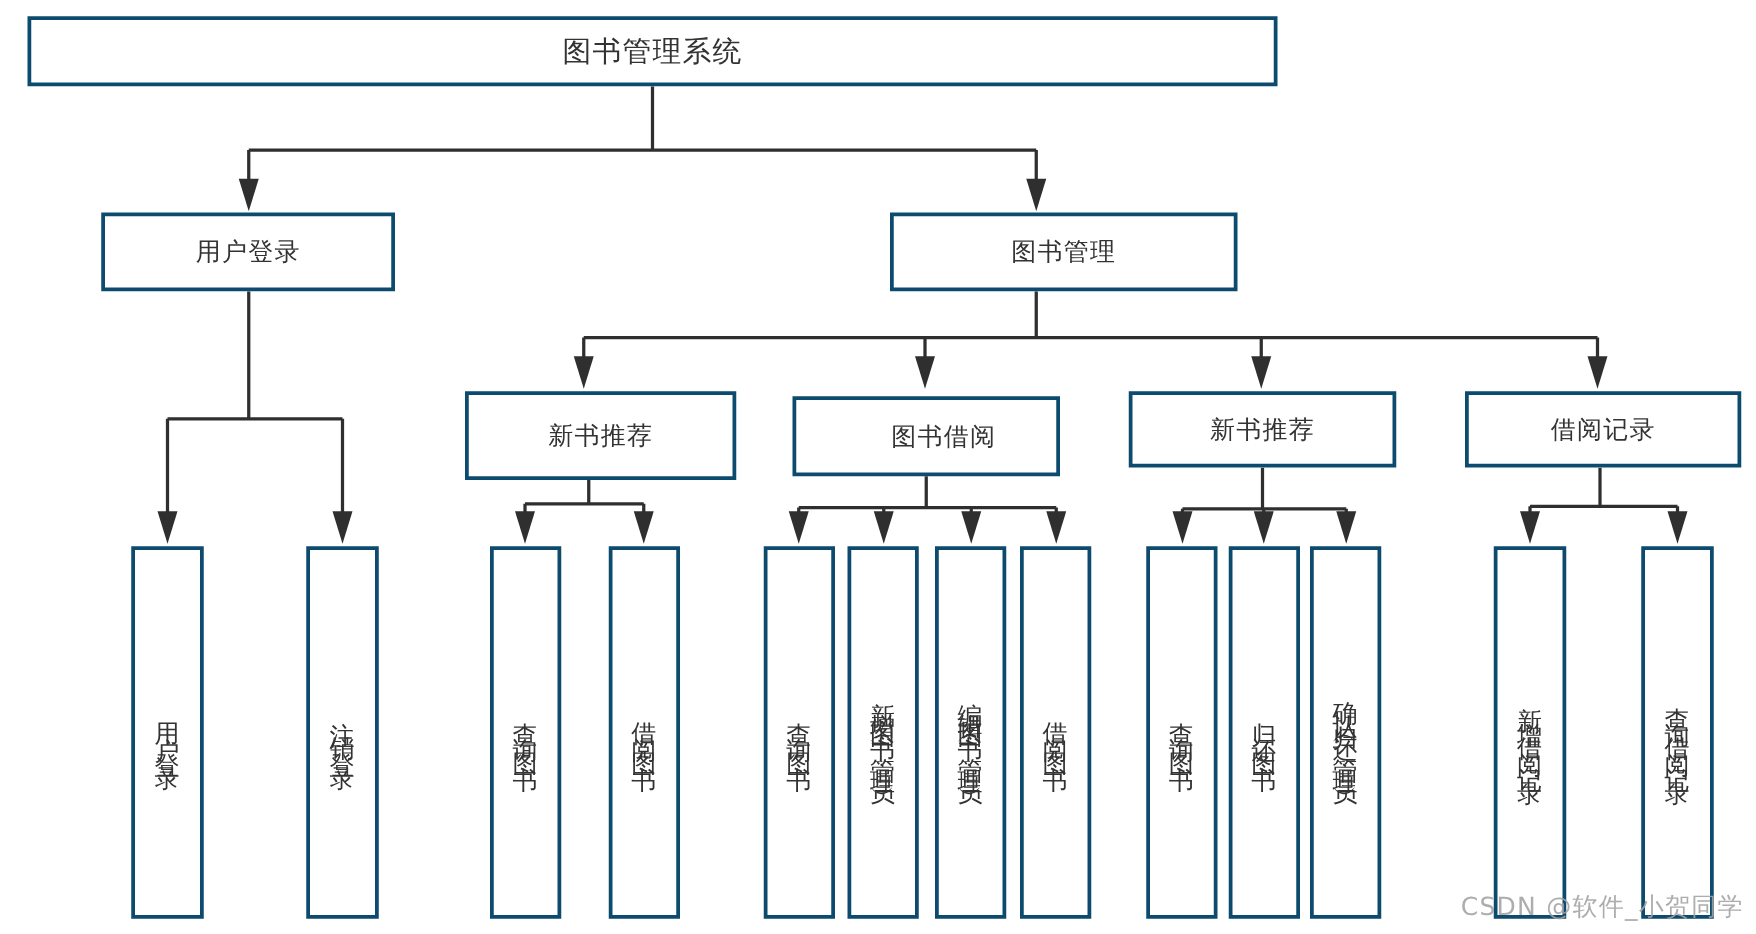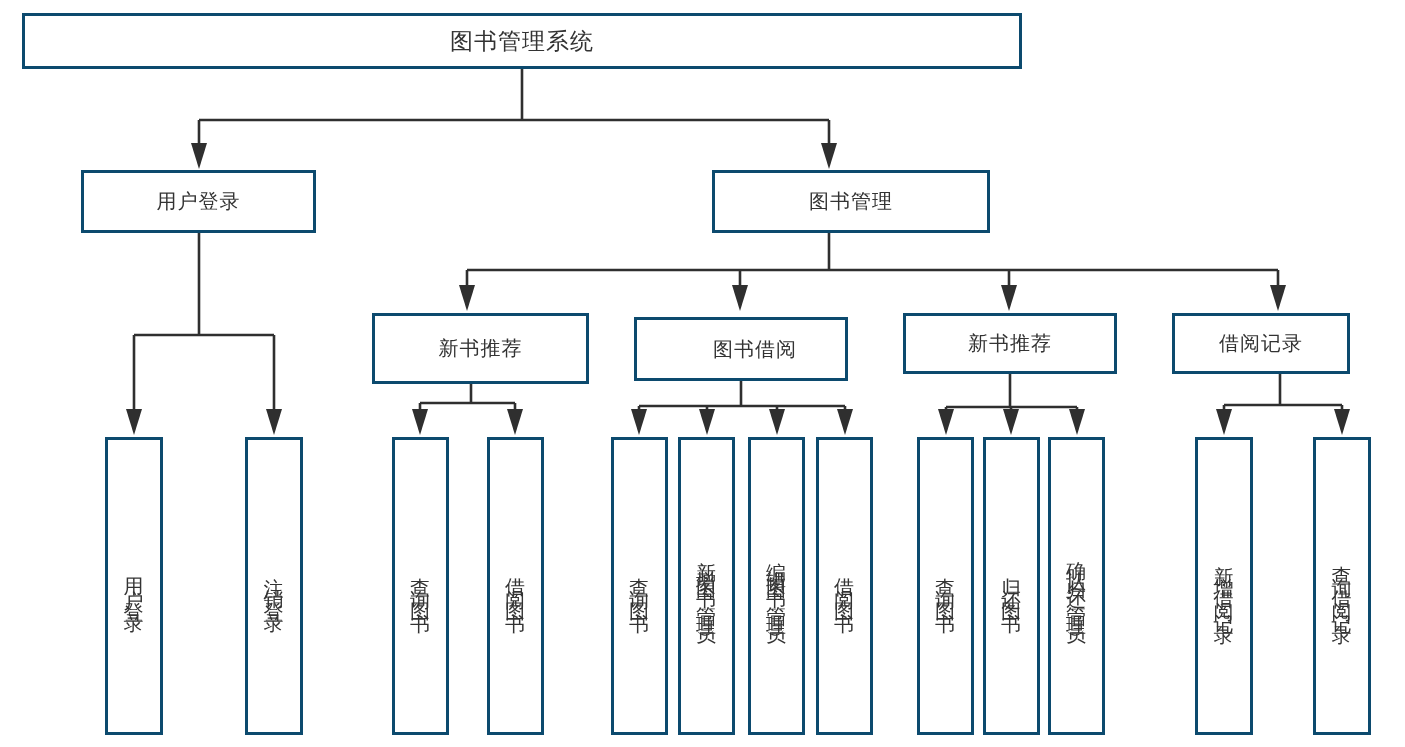--- a/index.html
+++ b/index.html
@@ -32,21 +32,21 @@
     letter-spacing:12px;
     white-space:nowrap;
   }
   .v-node .vtext.long{letter-spacing:9px;}
   #n-root{left:22px;top:13px;width:1000px;height:56px;font-size:23px;}
   #n-login{left:81px;top:170px;width:235px;height:63px;}
   #n-mgmt{left:712px;top:170px;width:278px;height:63px;}
   #n-newbook{left:372px;top:313px;width:217px;height:71px;align-items:center;}
   #n-borrow{left:634px;top:317px;width:214px;height:64px;padding-left:28px;}
   #n-current{left:903px;top:313px;width:214px;height:61px;}
-  #n-records{left:1172px;top:313px;width:178px;height:61px;}
+  #n-records{left:1172px;top:313px;width:221px;height:61px;}
   #v-login{left:105px;}
   #v-logout{left:245px;}
   #v-nb-query{left:392px;width:57px;}
   #v-nb-borrow{left:487px;width:57px;}
   #v-bb-query{left:611px;width:57px;}
   #v-bb-add{left:678px;width:57px;}
   #v-bb-edit{left:748px;width:57px;}
   #v-bb-borrow{left:816px;width:57px;}
   #v-cb-query{left:917px;width:57px;}
   #v-cb-return{left:983px;width:57px;}
@@ -179,13 +179,14 @@
     <span class="vtext long">确认归还（管理员）</span>
   </div>
 
   <div class="node v-node" id="v-br-add">
     <span class="vtext">新增借阅记录</span>
   </div>
   <div class="node v-node" id="v-br-query">
     <span class="vtext">查询借阅记录</span>
   </div>
 
+  <div id="watermark">CSDN @软件_小贺同学</div>
 </div>
 
 </body></html>

